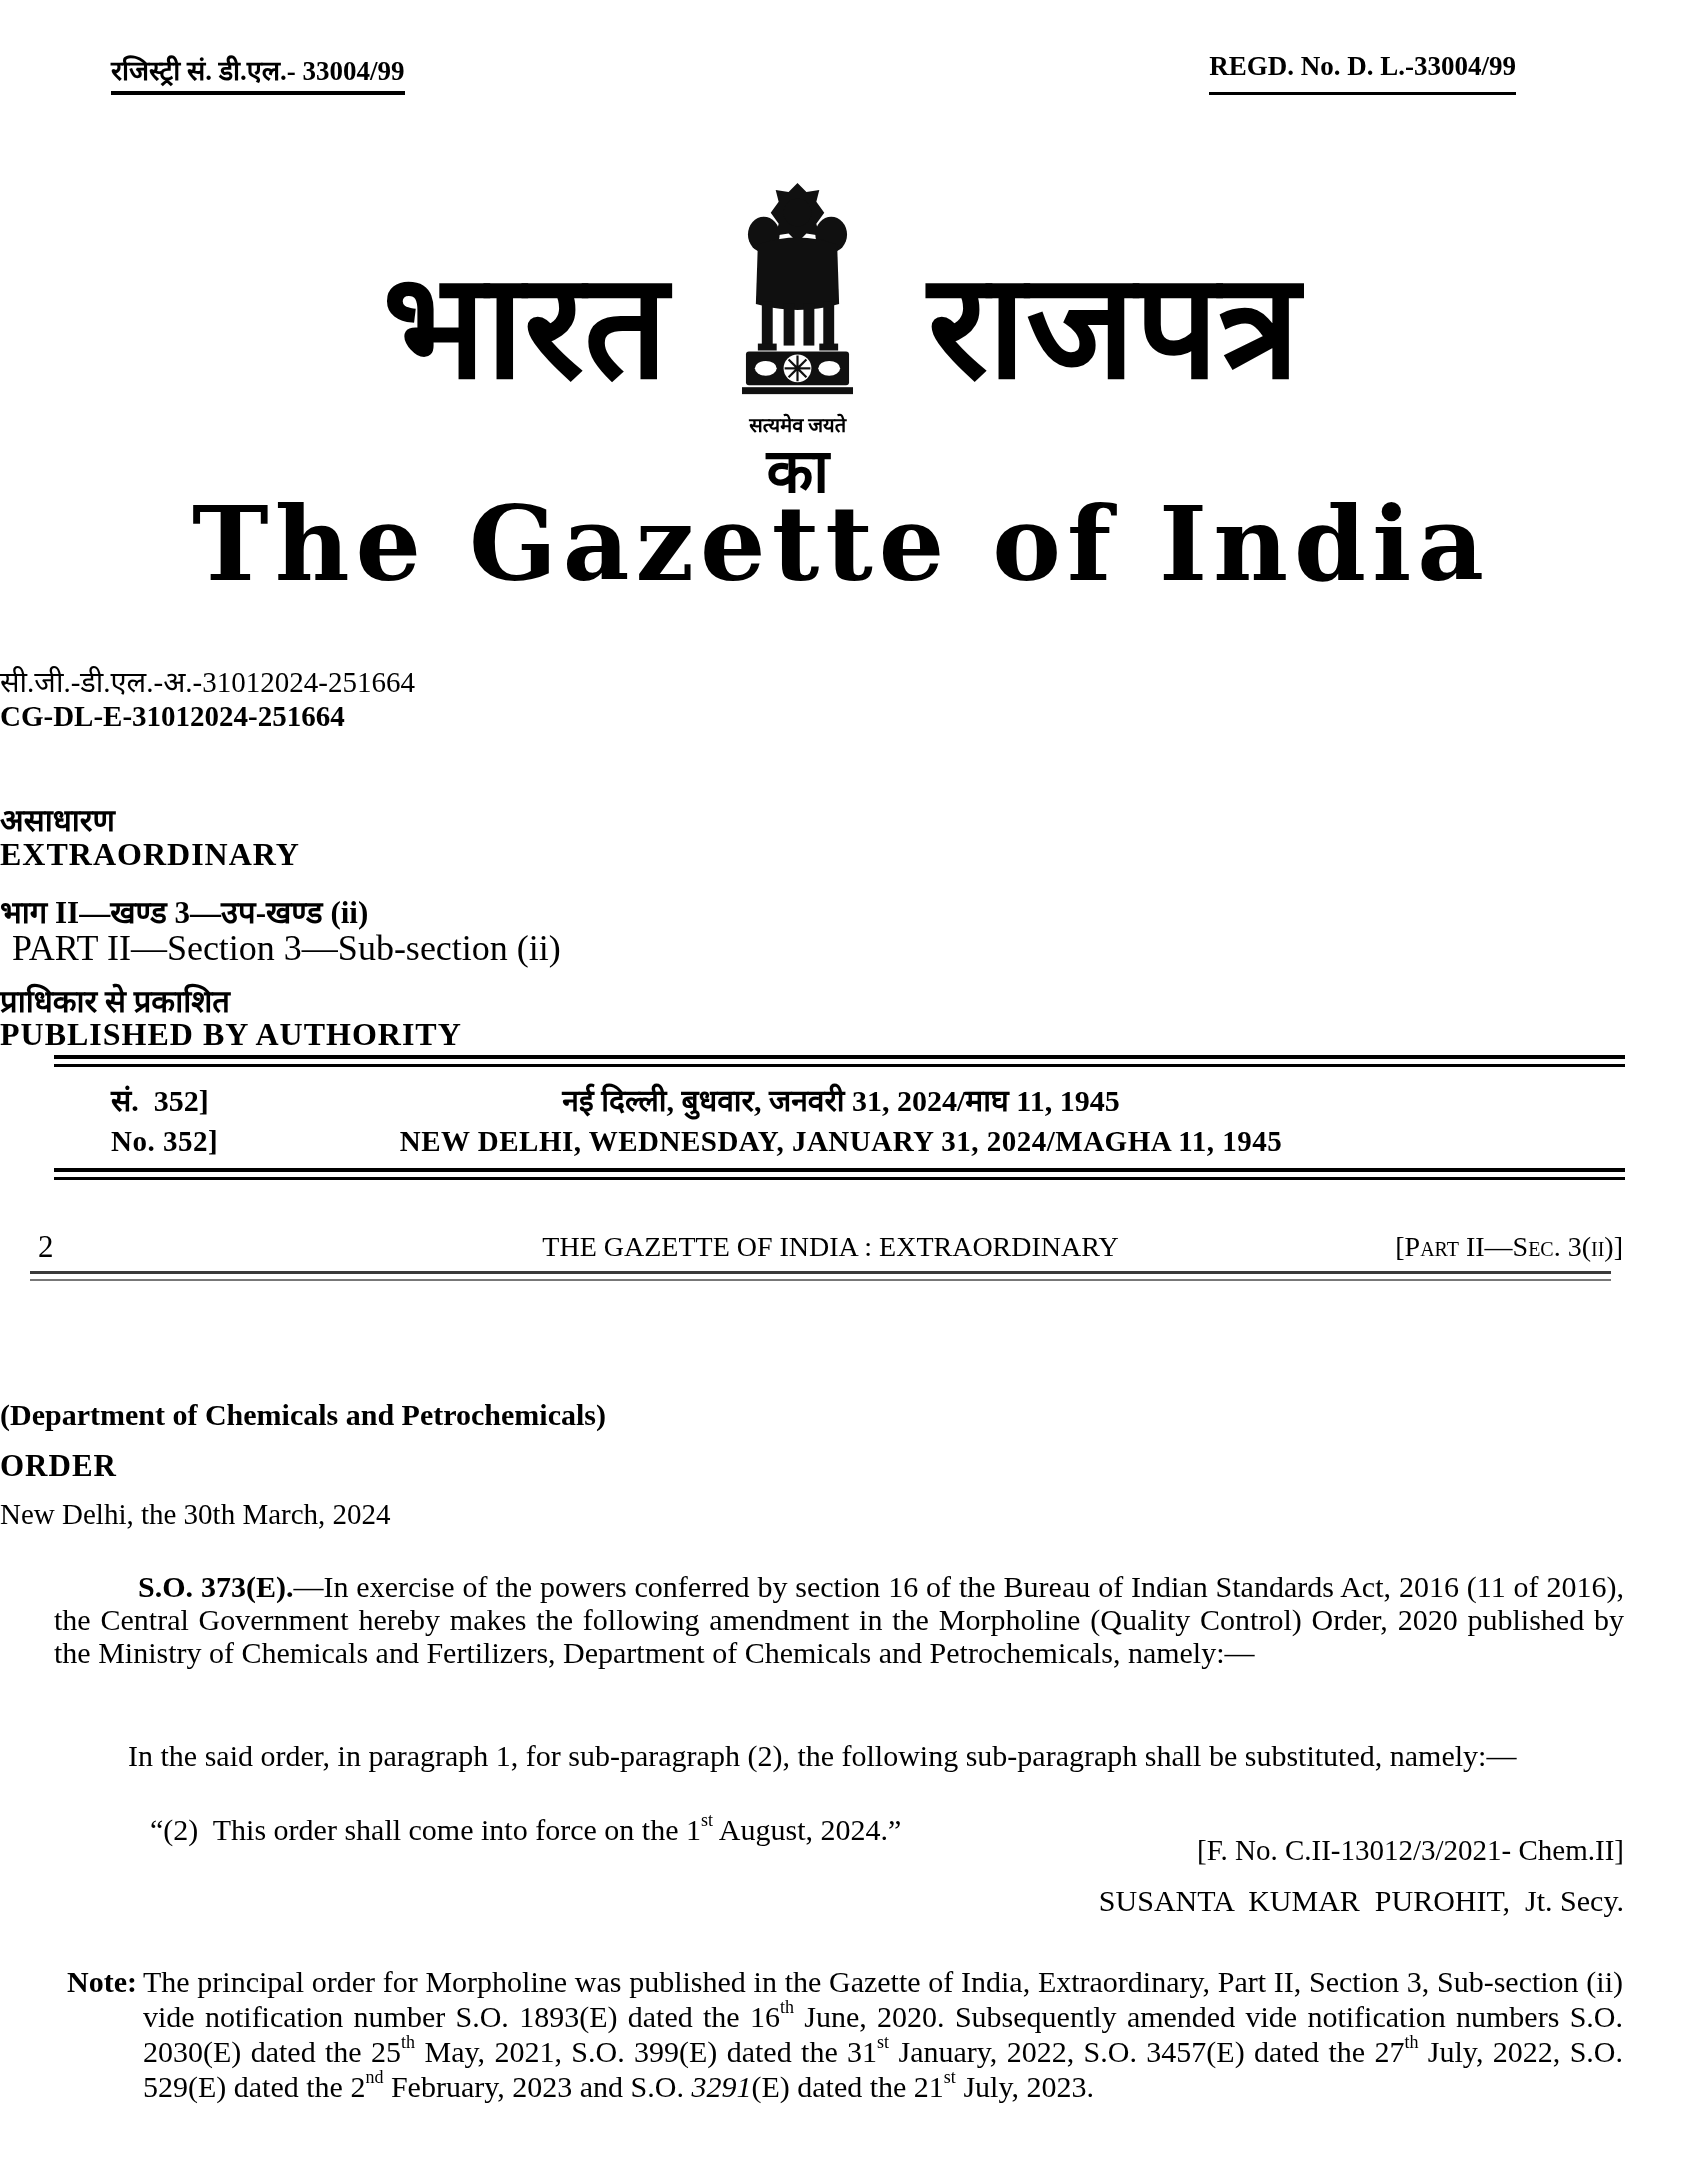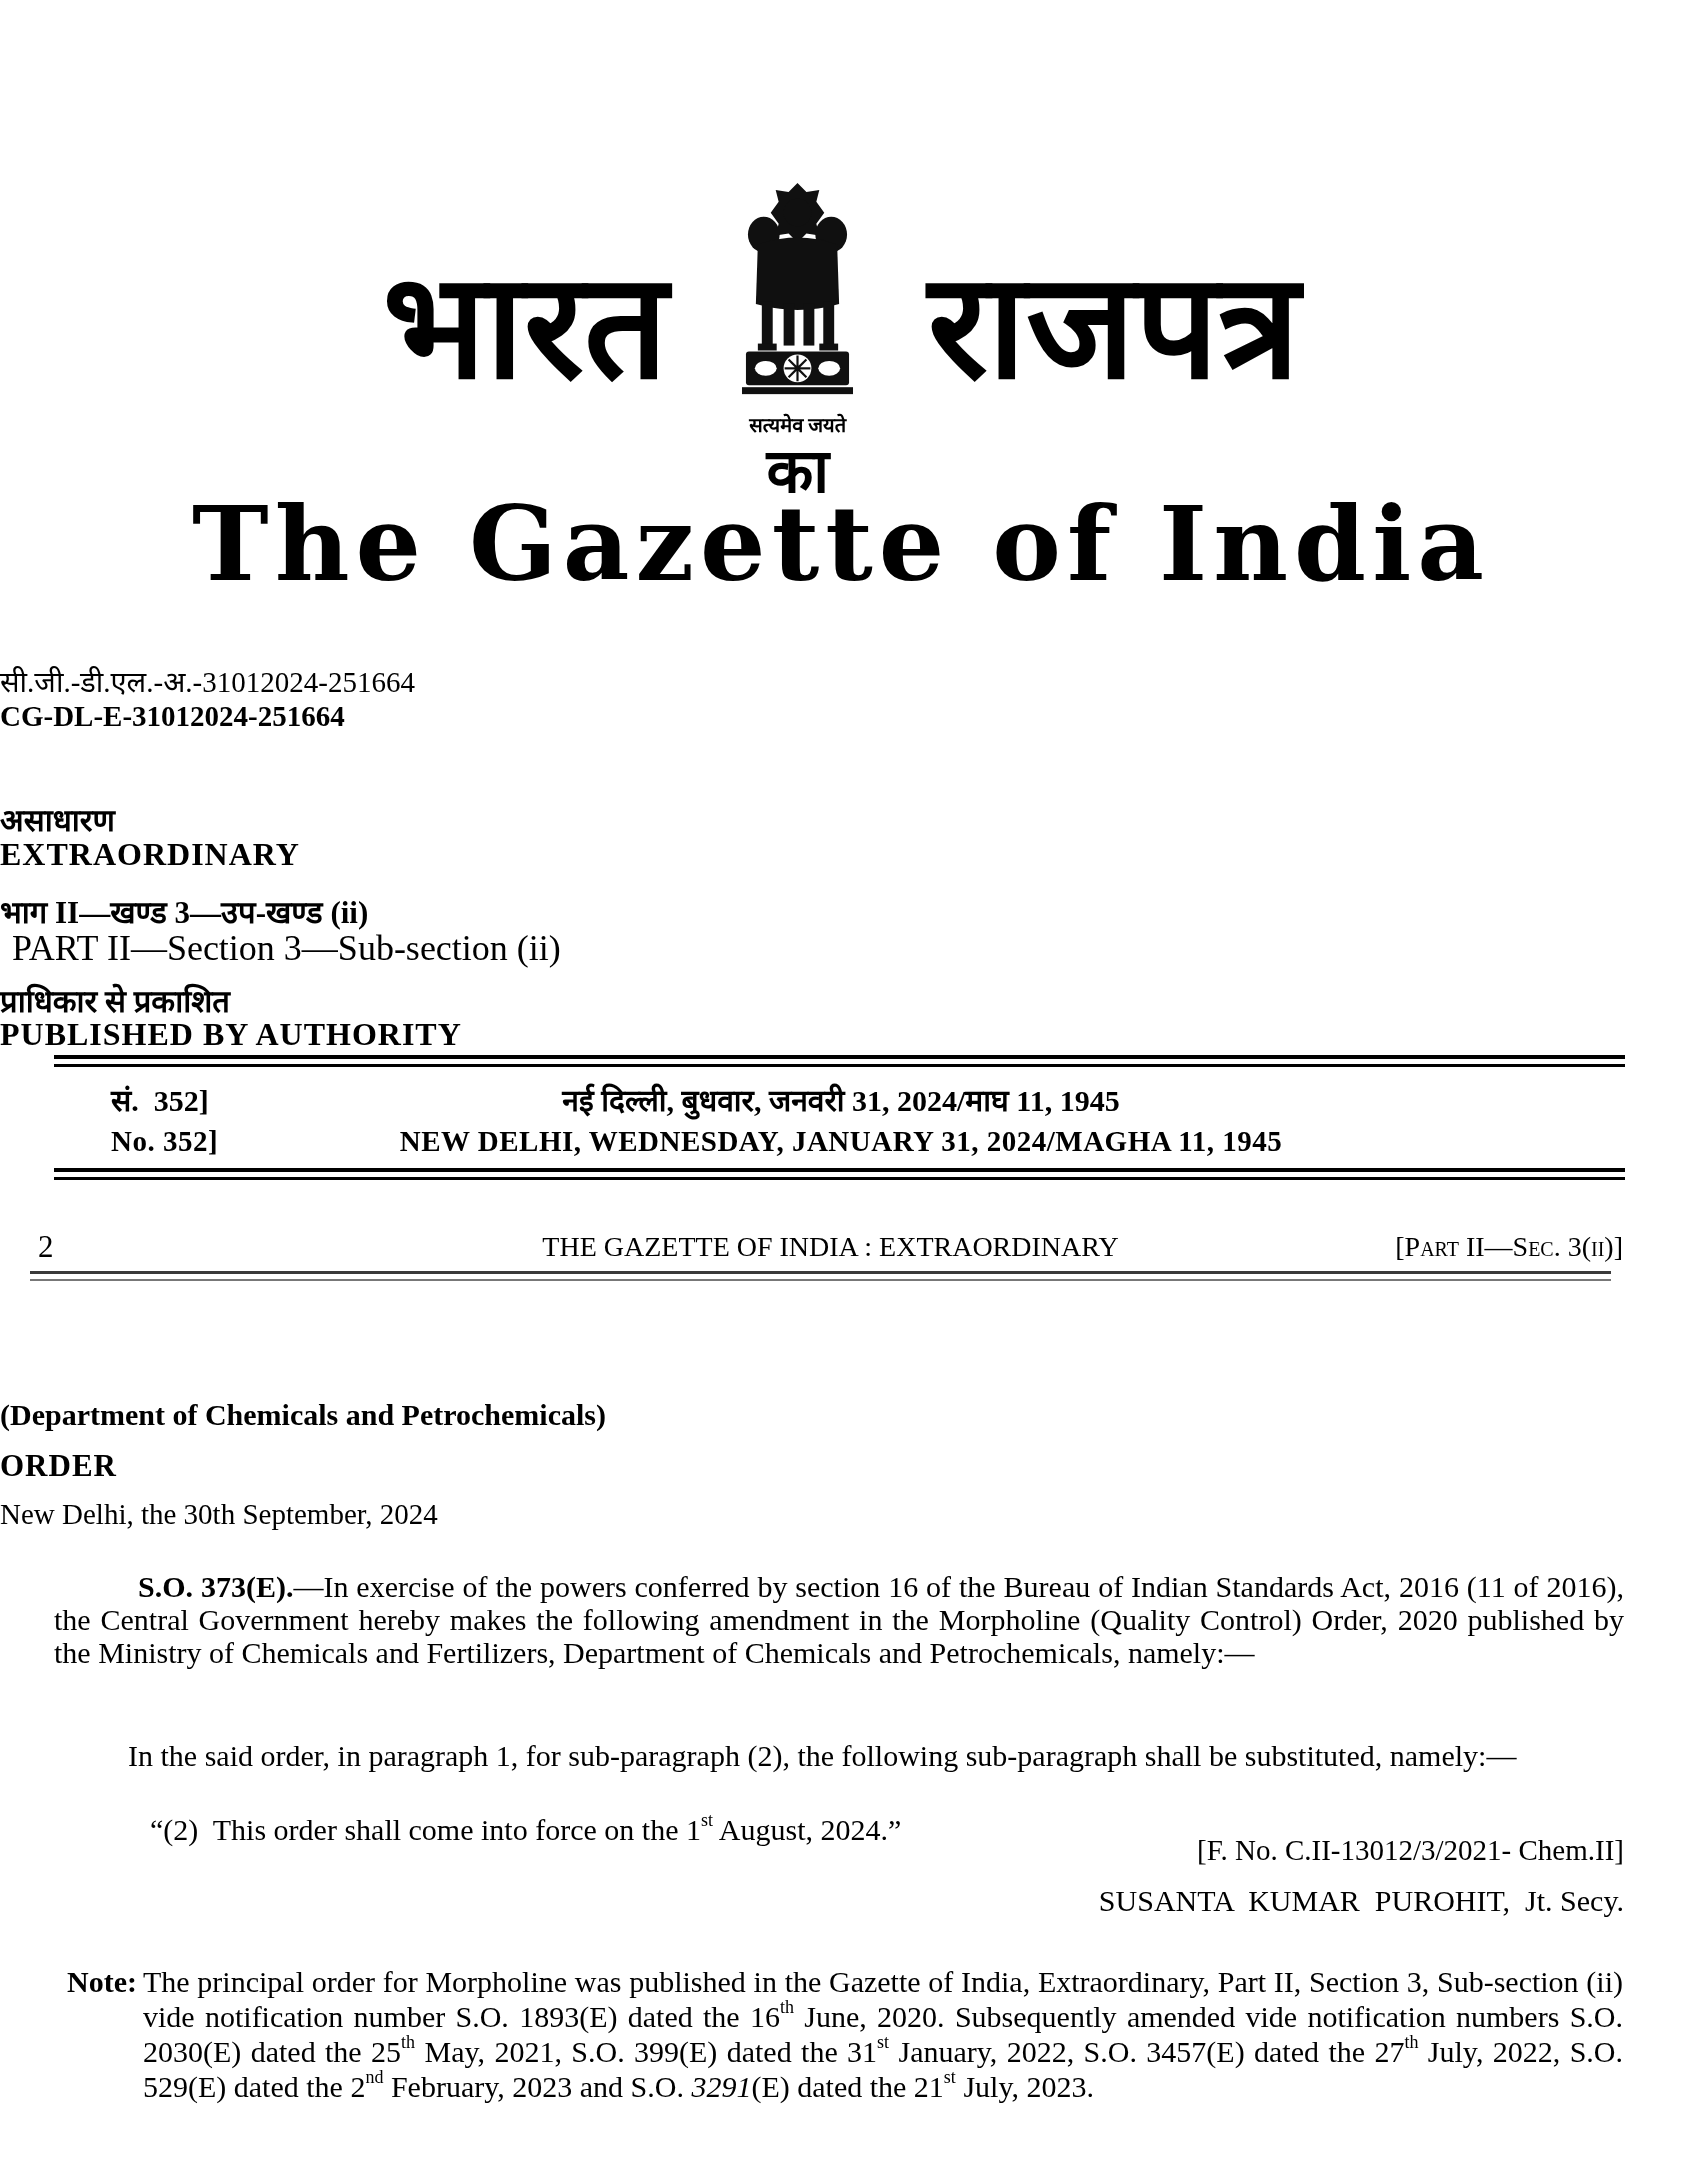--- a/index.html
+++ b/index.html
@@ -70,20 +70,24 @@
 
   .note-block{position:absolute;top:1964px;left:54px;right:59px;font-size:30px;line-height:35px;
               text-align:justify;padding-left:76px;box-sizing:border-box;margin-left:13px;}
   .note-block .note-label{position:absolute;left:0;top:0;font-weight:bold;}
 </style>
 </head>
 <body>
 
 <div class="page">
 
+  <div class="reg-row">
+    <span class="reg-left">रजिस्ट्री सं. डी.एल.- 33004/99</span>
+    <span class="reg-right">REGD. No. D. L.-33004/99</span>
+  </div>
 
   <div class="masthead">
     <span class="mast-word">भारत</span>
     <span class="mast-center">
       <svg viewBox="0 0 140 228" width="149" height="226" aria-hidden="true">
         <g fill="#101010">
           <polygon points="97,30 89,41 92,53 79,51 70,60 61,51 48,53 51,41 43,30 51,19 48,7 61,9 70,0 79,9 92,7 89,19"></polygon>
           <circle cx="70" cy="30" r="14"></circle>
           <ellipse cx="36" cy="52" rx="16" ry="18"></ellipse>
           <ellipse cx="104" cy="52" rx="16" ry="18"></ellipse>
@@ -145,21 +149,21 @@
 
   <div class="running-header">
     <span class="pageno">2</span>
     <span>THE GAZETTE OF INDIA : EXTRAORDINARY</span>
     <span class="secref">[Part II—Sec. 3(ii)]</span>
   </div>
   <div class="header-rule"></div>
 
   <div class="cline department">(Department of Chemicals and Petrochemicals)</div>
   <div class="cline order-heading">ORDER</div>
-  <div class="cline place-date">New Delhi, the 30th September, 2024</div>
+  <div class="cline place-date">New Delhi, the 30th March, 2024</div>
 
   <p class="body-para para1"><span class="seg-b">S.O. 373(E).</span><span>—In exercise of the powers conferred by section 16 of the Bureau of Indian Standards Act, 2016 (11 of 2016), the Central Government hereby makes the following amendment in the Morpholine (Quality Control) Order, 2020 published by the Ministry of Chemicals and Fertilizers, Department of Chemicals and Petrochemicals, namely:—</span></p>
   <p class="body-para para2">In the said order, in paragraph 1, for sub-paragraph (2), the following sub-paragraph shall be substituted, namely:—</p>
   <p class="quote-line"><span>“(2)  This order shall come into force on the 1</span><sup>st</sup><span> August, 2024.”</span></p>
 
   <div class="file-no">[F. No. C.II-13012/3/2021- Chem.II]</div>
   <div class="signature">SUSANTA  KUMAR  PUROHIT,  Jt. Secy.</div>
 
   <div class="note-block">
     <span class="note-label">Note:</span>

